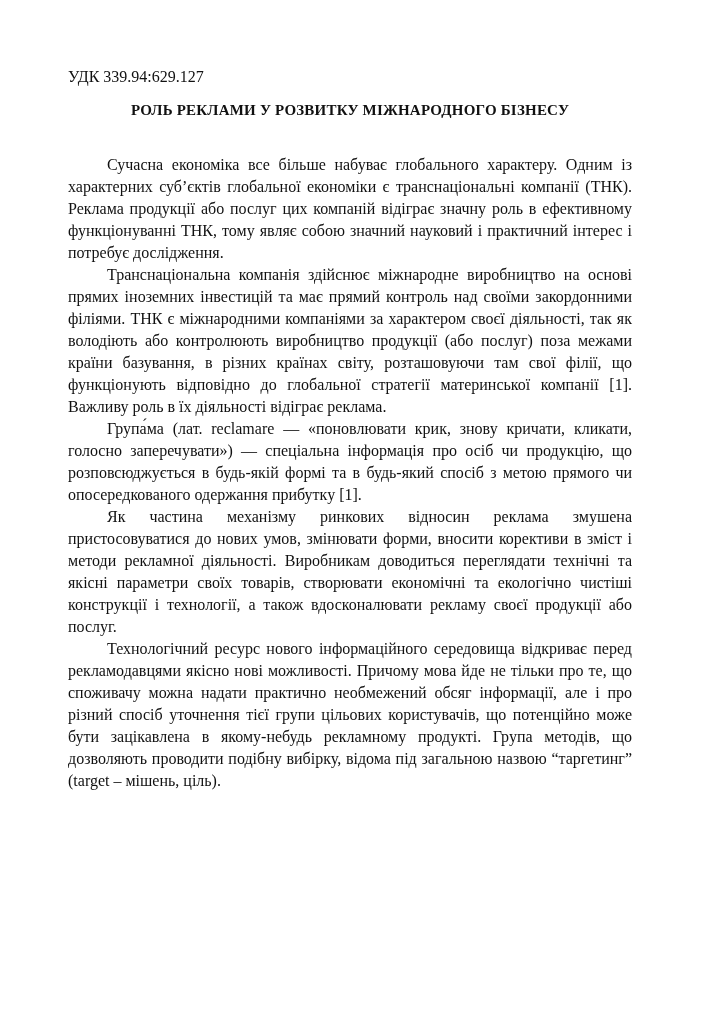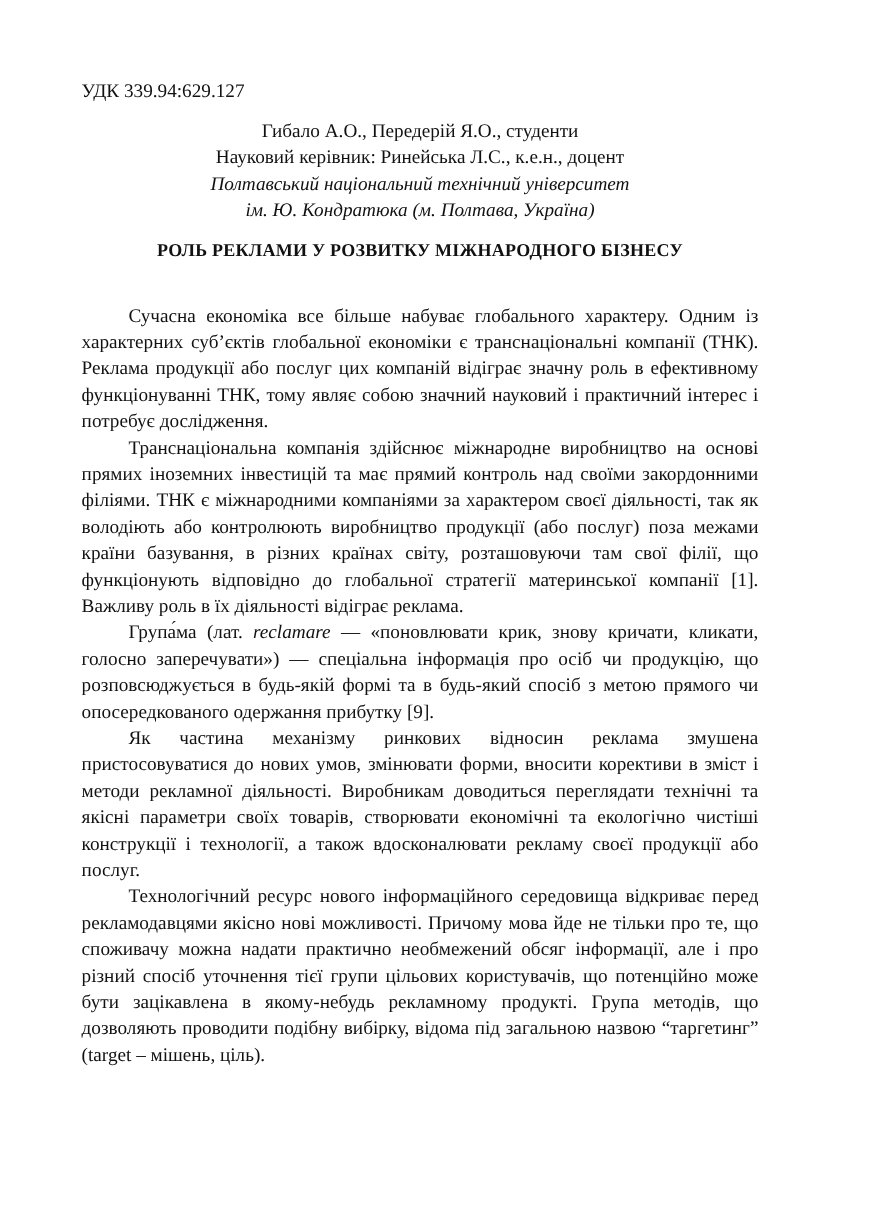--- a/index.html
+++ b/index.html
@@ -29,37 +29,31 @@
     font-size: 15px;
     font-weight: bold;
     text-align: center;
     letter-spacing: 0.2px;
   }
   .body-text { margin-top: 33px; }
   .body-text p {
     text-align: justify;
     text-indent: 39px;
   }
-  .body-text p span.run-italic { font-style: italic; }
+  .body-text p span.run-italic { }
 </style>
 </head>
 <body>
 
 <div class="page">
   <p class="udc">УДК 339.94:629.127</p>
 
-  <div class="header-block">
-    <p>Гибало А.О., Передерій Я.О., студенти</p>
-    <p>Науковий керівник: Ринейська Л.С., к.е.н., доцент</p>
-    <p class="italic">Полтавський національний технічний університет</p>
-    <p class="italic">ім. Ю. Кондратюка (м. Полтава, Україна)</p>
-  </div>
 
   <h1 class="article-title">РОЛЬ РЕКЛАМИ У РОЗВИТКУ МІЖНАРОДНОГО БІЗНЕСУ</h1>
 
   <div class="body-text" id="body-text">
       <p><span>Сучасна економіка все більше набуває глобального характеру. Одним із характерних суб’єктів глобальної економіки є транснаціональні компанії (ТНК). Реклама продукції або послуг цих компаній відіграє значну роль в ефективному функціонуванні ТНК, тому являє собою значний науковий і практичний інтерес і потребує дослідження.</span></p>
       <p><span>Транснаціональна компанія  здійснює міжнародне виробництво на основі прямих іноземних інвестицій та має прямий контроль над своїми закордонними філіями. ТНК є міжнародними компаніями за характером своєї діяльності, так як володіють або контролюють виробництво продукції (або послуг) поза межами країни базування, в різних країнах світу, розташовуючи там свої філії, що функціонують відповідно до глобальної стратегії материнської компанії [1]. Важливу роль в їх діяльності відіграє реклама.</span></p>
-      <p><span>Група́ма (лат. </span><span class="run-italic">reclamare</span><span> — «поновлювати крик, знову кричати, кликати, голосно заперечувати») — спеціальна інформація про осіб чи продукцію, що розповсюджується в будь-якій формі та в будь-який спосіб з метою прямого чи опосередкованого одержання прибутку [9].</span></p>
+      <p><span>Група́ма (лат. </span><span class="run-italic">reclamare</span><span> — «поновлювати крик, знову кричати, кликати, голосно заперечувати») — спеціальна інформація про осіб чи продукцію, що розповсюджується в будь-якій формі та в будь-який спосіб з метою прямого чи опосередкованого одержання прибутку [1].</span></p>
       <p><span>Як частина механізму ринкових відносин реклама змушена пристосовуватися до нових умов, змінювати форми, вносити корективи в зміст і методи рекламної діяльності. Виробникам доводиться переглядати технічні та якісні параметри своїх товарів, створювати економічні та екологічно чистіші конструкції і технології, а також вдосконалювати рекламу своєї продукції або послуг.</span></p>
       <p><span>Технологічний ресурс нового інформаційного середовища відкриває перед рекламодавцями якісно нові можливості. Причому мова йде не тільки про те, що споживачу можна надати практично необмежений обсяг інформації, але і про різний спосіб уточнення тієї групи цільових користувачів, що потенційно може бути зацікавлена в якому-небудь рекламному продукті. Група методів, що дозволяють проводити подібну вибірку, відома під загальною назвою “таргетинг” (target – мішень, ціль).</span></p>
     </div>
 </div>
 
 </body></html>

